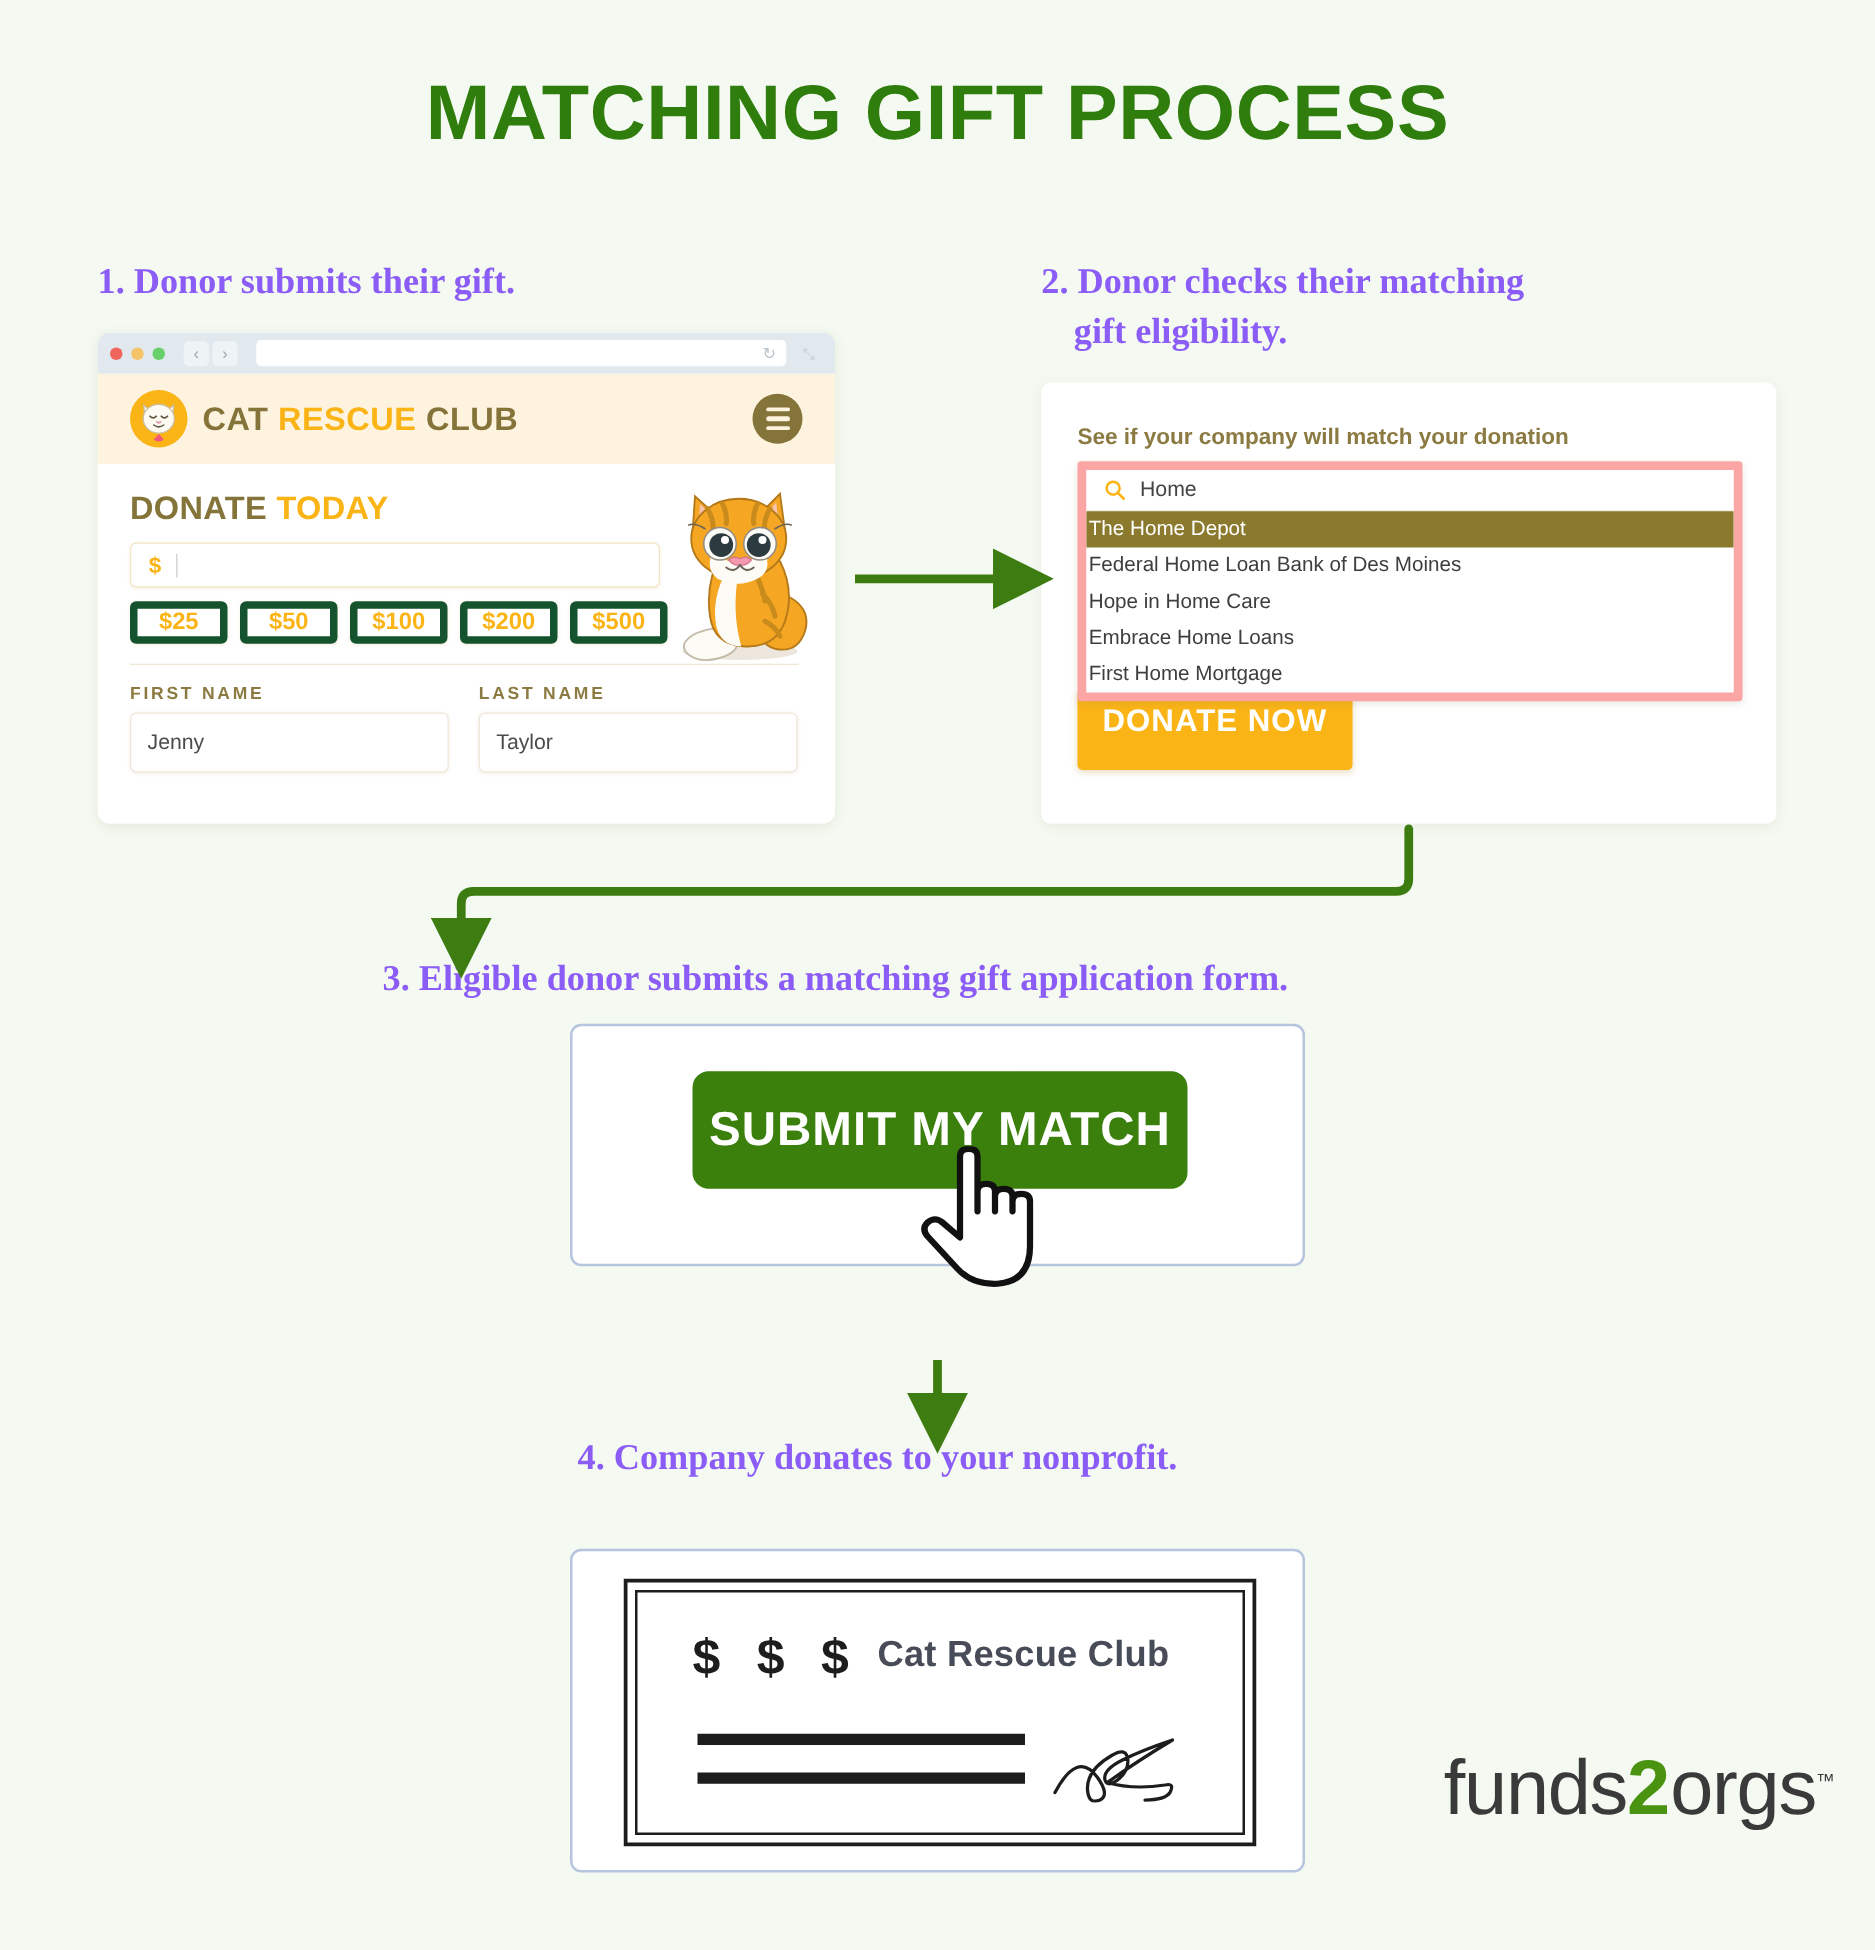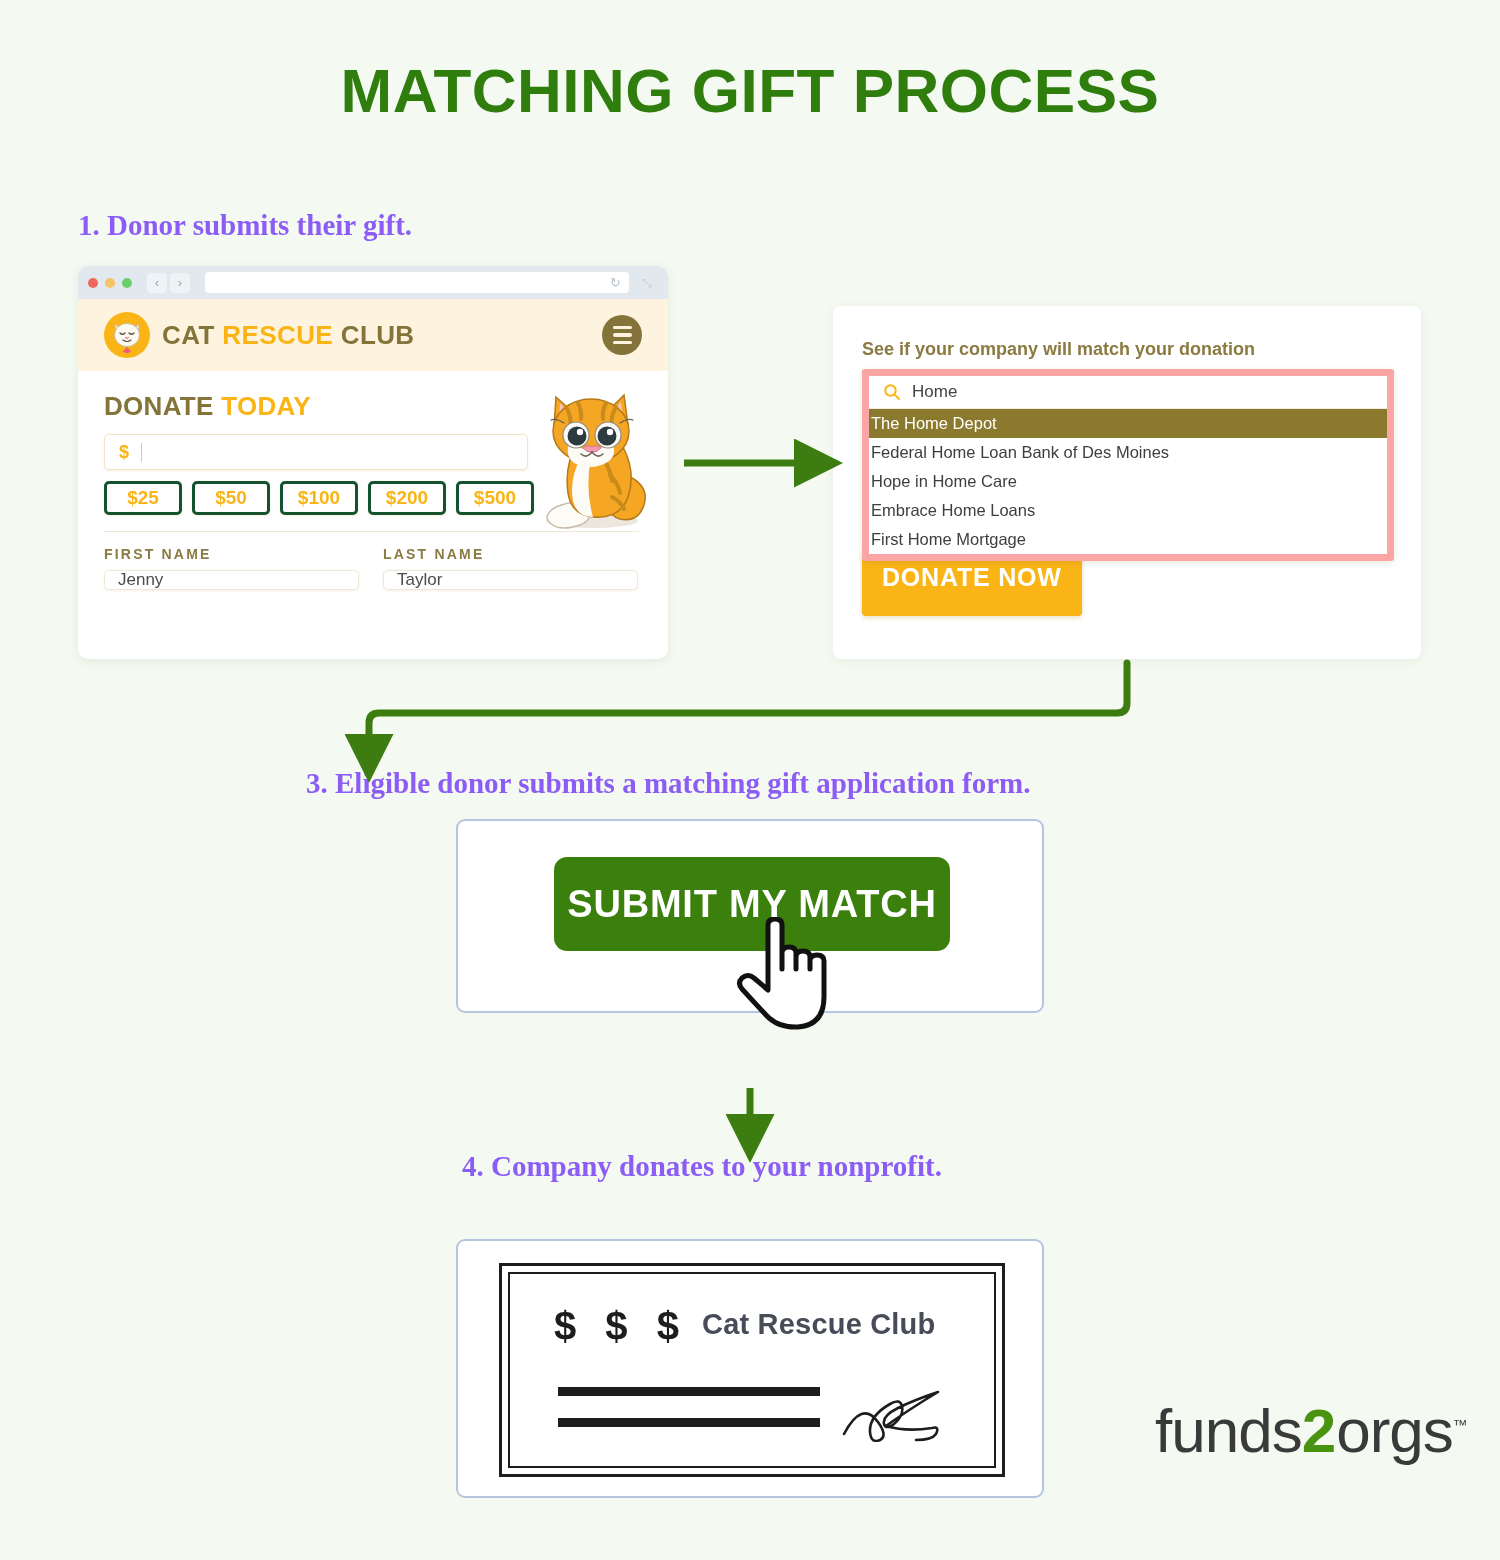--- a/index.html
+++ b/index.html
@@ -100,35 +100,35 @@
     width: 424px; height: 36px; background: #fff;
     border: 1px solid #f2e3c4; border-radius: 5px;
     box-shadow: 0 1px 3px rgba(200,170,90,.18);
     display: flex; align-items: center; padding-left: 14px;
   }
   .amount-input .cur { color: #fbb416; font-weight: bold; font-size: 18px; }
   .amount-input .caret { width: 1px; height: 19px; background: #c9ccc9; margin-left: 12px; }
 
   .chips { display: flex; gap: 10px; margin-top: 11px; }
   .chip {
-    width: 78px; height: 34px; border: 3px solid #14532d; border-radius: 5px;
+    width: 78px; height: 34px; border: 6px solid #14532d; border-radius: 5px;
     background: #fff; box-shadow: 0 1px 3px rgba(200,170,90,.18);
     display: flex; align-items: center; justify-content: center;
     color: #fbb416; font-weight: bold; font-size: 19px;
   }
 
   .divider { width: 535px; height: 1px; background: #efe6d3; margin: 16px 0 14px 0; }
 
   .name-row { display: flex; gap: 24px; }
   .field-label {
     color: #8b7a41; font-size: 14px; font-weight: bold;
     letter-spacing: 2.2px; margin-bottom: 8px;
   }
   .text-input {
-    width: 255px; height: 20px; background: #fff;
+    width: 255px; height: 48px; background: #fff;
     border: 1px solid #eee6d8; border-radius: 5px;
     box-shadow: 0 1px 3px rgba(190,170,120,.16);
     display: flex; align-items: center; padding-left: 13px;
     color: #4b4b4b; font-size: 17px;
   }
 
   .kitten { position: absolute; right: 12px; top: 8px; width: 130px; height: 150px; }
 
   
   .card2 {
@@ -227,20 +227,25 @@
 
 <div class="page">
 
   <div class="title">MATCHING GIFT PROCESS</div>
 
   <div class="step-head" id="head1">
     <span>1.</span>
     <span>Donor submits their gift.</span>
   </div>
 
+  <div class="step-head" id="head2">
+    <span>2.</span>
+    <span>Donor checks their matching</span>
+    <span class="l2">gift eligibility.</span>
+  </div>
 
   <div class="browser">
 
     <div class="browser-bar">
       <span class="dot red"></span>
       <span class="dot yellow"></span>
       <span class="dot green"></span>
       <div class="nav-btns">
         <span class="nav-btn">‹</span>
         <span class="nav-btn">›</span>

